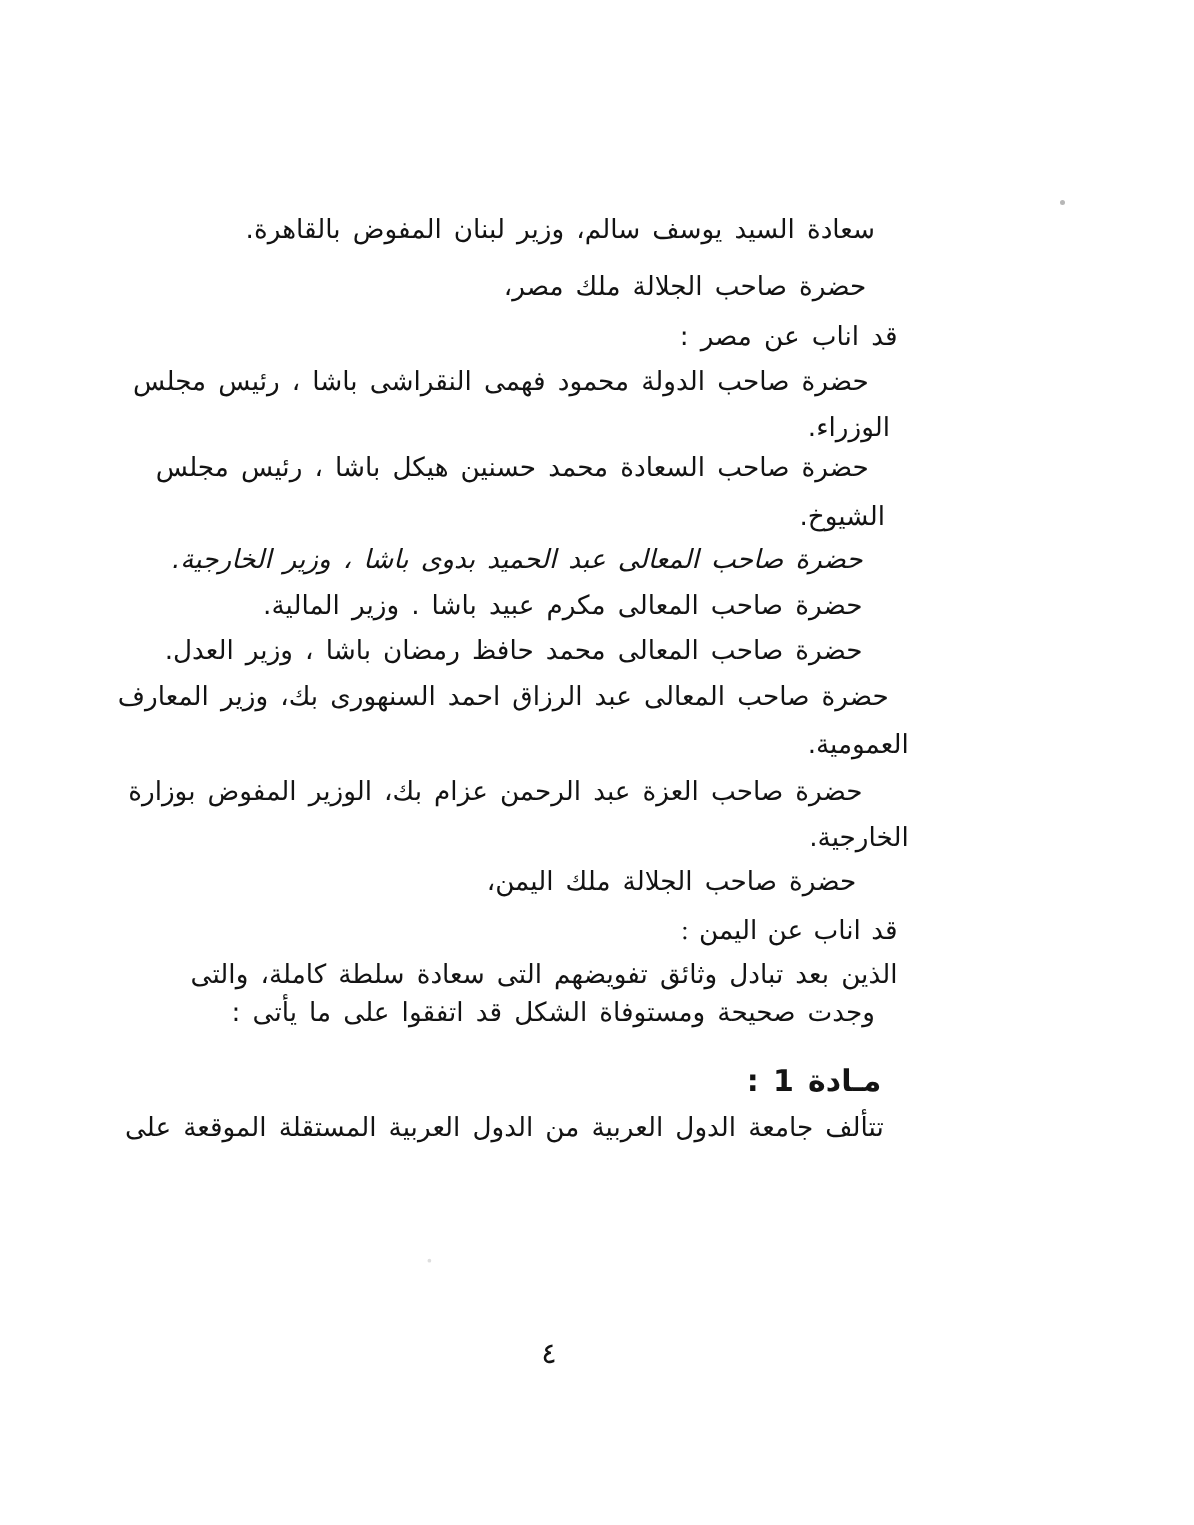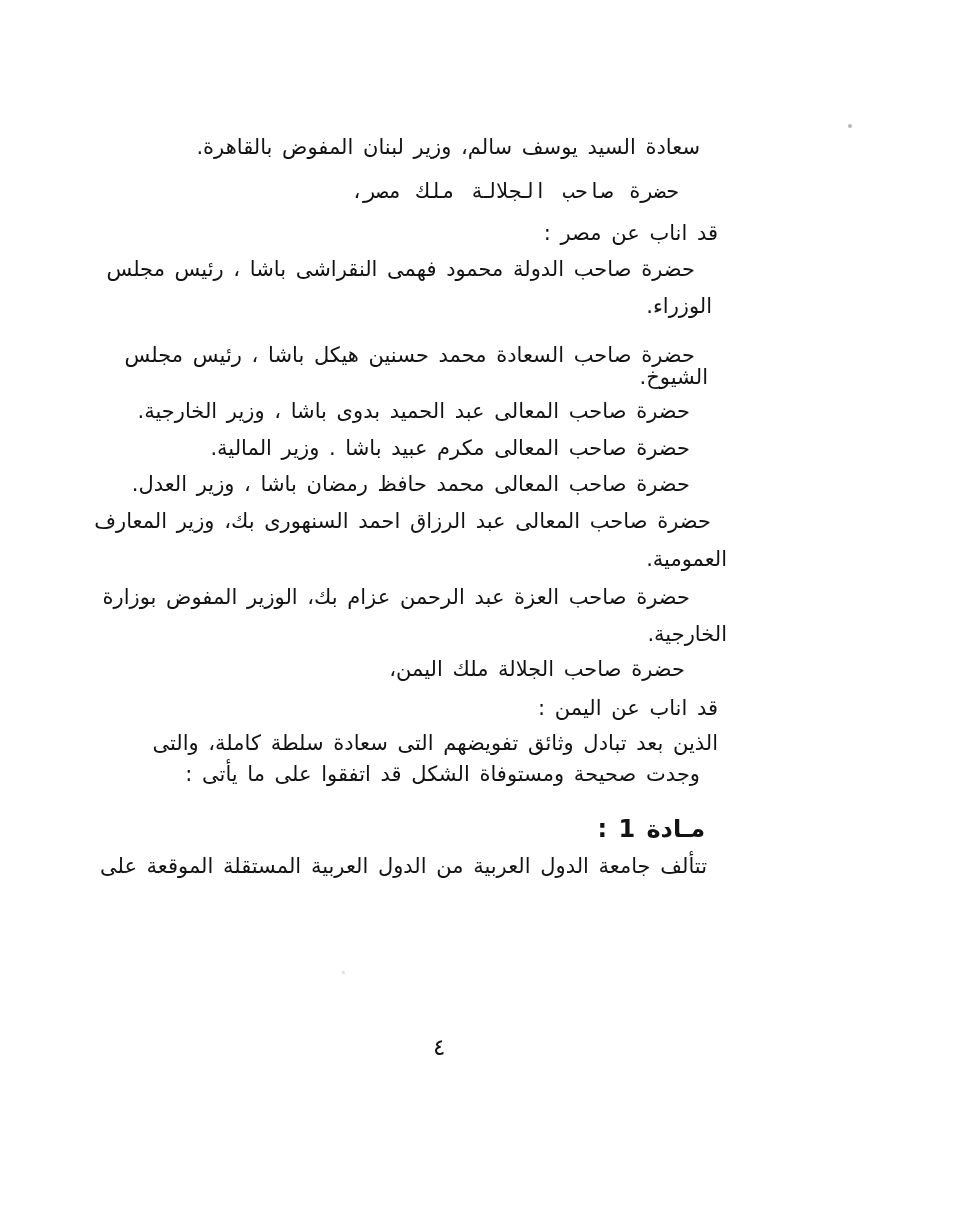--- a/index.html
+++ b/index.html
@@ -13,20 +13,21 @@
     position: relative;
     font-family: "DejaVu Sans", sans-serif;
     color: #131313;
     overflow: hidden;
   }
   .page {
     position: absolute;
     inset: 0;
     background: #ffffff;
     direction: rtl;
+    margin-top: 36px;
   }
   .line {
     position: absolute;
     white-space: nowrap;
     font-size: 21px;
     line-height: 30px;
     word-spacing: 3px;
     color: #131313;
     direction: rtl;
     unicode-bidi: plaintext;
@@ -49,35 +50,35 @@
   }
   .speck-a { width: 4px; height: 4px; background: #b7b7b7; }
   .speck-b { width: 3px; height: 3px; background: #dedede; }
 </style>
 </head>
 <body>
 
 <div class="page">
 
   <div class="line" style="top:132px; right:255px;">سعادة السيد يوسف سالم، وزير لبنان المفوض بالقاهرة.</div>
-  <div class="line" style="top:178px; right:276px;font-family:Liberation Mono, monospace;">حضرة صاحب الجلالة ملك مصر،</div>
+  <div class="line" style="top:178px; right:262px;">حضرة صاحب الجلالة ملك مصر،</div>
   <div class="line" style="top:218px; right:237px;">قد اناب عن مصر :</div>
   <div class="line" style="top:254px; right:260px;">حضرة صاحب الدولة محمود فهمى النقراشى باشا ، رئيس مجلس</div>
   <div class="line" style="top:291px; right:243px;">الوزراء.</div>
-  <div class="line" style="top:340px; right:260px;text-align:right;">حضرة صاحب السعادة محمد حسنين هيكل باشا ، رئيس مجلس</div>
+  <div class="line" style="top:323px; right:260px;text-align:right;">حضرة صاحب السعادة محمد حسنين هيكل باشا ، رئيس مجلس</div>
   <div class="line" style="top:362px; right:247px;">الشيوخ.</div>
-  <div class="line" style="top:396px; right:265px;">حضرة صاحب المعالى عبد الحميد بدوى باشا ، وزير الخارجية.</div>
+  <div class="line" style="top:396px; right:265px;font-style:italic;">حضرة صاحب المعالى عبد الحميد بدوى باشا ، وزير الخارجية.</div>
   <div class="line" style="top:433px; right:265px;">حضرة صاحب المعالى مكرم عبيد باشا . وزير المالية.</div>
   <div class="line" style="top:469px; right:265px;">حضرة صاحب المعالى محمد حافظ رمضان باشا ، وزير العدل.</div>
   <div class="line" style="top:506px; right:244px;">حضرة صاحب المعالى عبد الرزاق احمد السنهورى بك، وزير المعارف</div>
   <div class="line" style="top:544px; right:228px;">العمومية.</div>
   <div class="line" style="top:582px; right:265px;">حضرة صاحب العزة عبد الرحمن عزام بك، الوزير المفوض بوزارة</div>
   <div class="line" style="top:619px; right:228px;">الخارجية.</div>
   <div class="line" style="top:654px; right:270px;">حضرة صاحب الجلالة ملك اليمن،</div>
-  <div class="line" style="top:693px; right:237px;">قد اناب عن اليمن :</div>
+  <div class="line" style="top:693px; right:237px;font-family:Liberation Serif, serif;">قد اناب عن اليمن :</div>
   <div class="line" style="top:728px; right:237px;">الذين بعد تبادل وثائق تفويضهم التى سعادة سلطة كاملة، والتى</div>
   <div class="line" style="top:759px; right:255px;">وجدت صحيحة ومستوفاة الشكل قد اتفقوا على ما يأتى :</div>
   <div class="line heading" style="top:814px; right:250px;">مـادة 1 :</div>
   <div class="line" style="top:851px; right:248px;">تتألف جامعة الدول العربية من الدول العربية المستقلة الموقعة على</div>
 
   <div class="page-number" style="top:1034px; left:433px;">٤</div>
 
   <div class="speck speck-a" style="top:124px; left:848px;"></div>
   <div class="speck speck-b" style="top:971px; left:342px;"></div>
 

